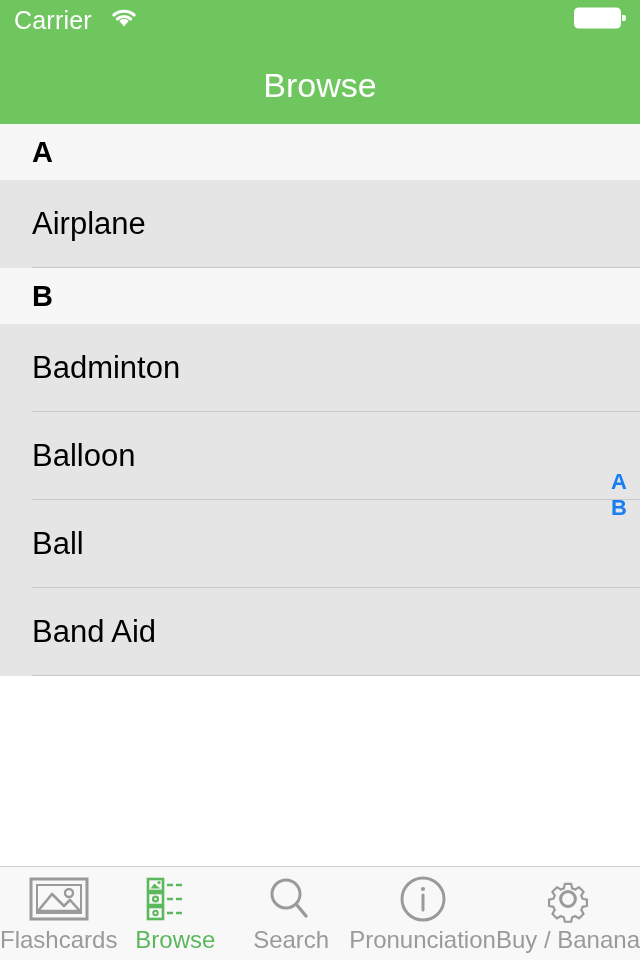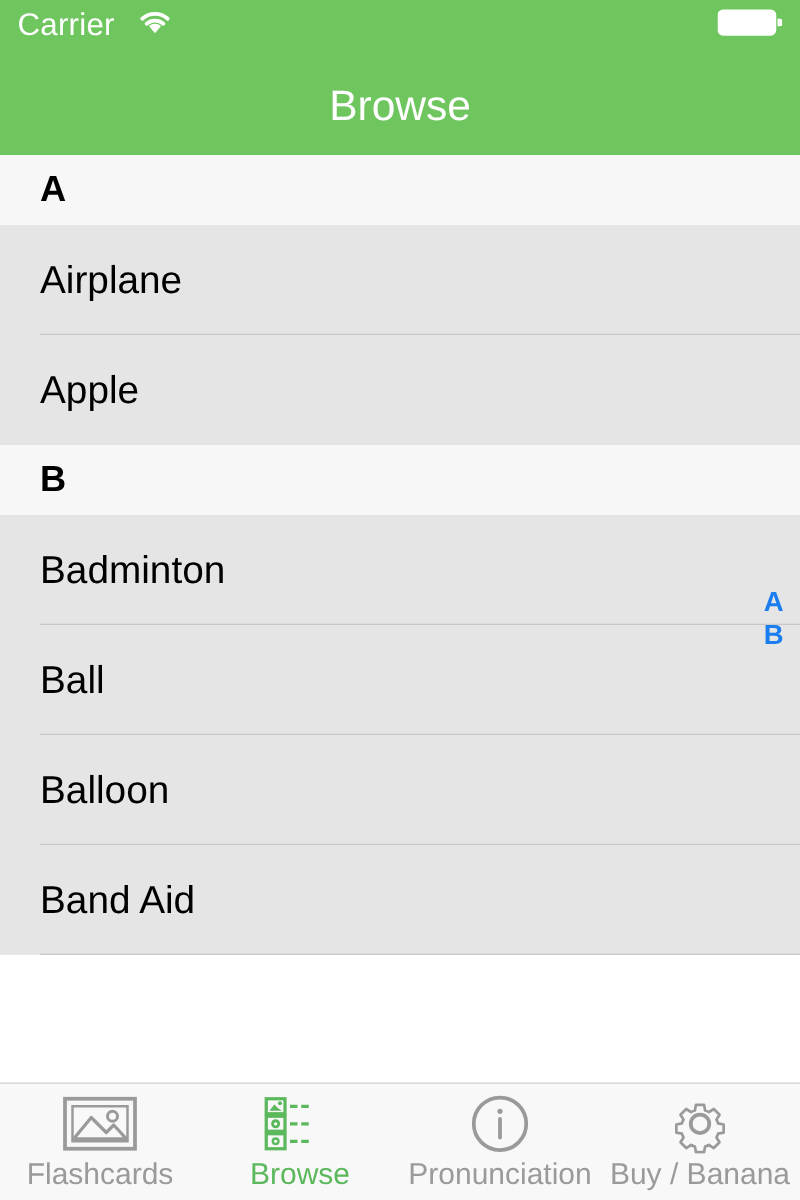--- a/index.html
+++ b/index.html
@@ -162,26 +162,25 @@
         <rect x="3.5" y="5" width="40" height="14" rx="2" ry="2" fill="#ffffff"></rect>
         <path d="M48 9 h2.2 a1.6 1.6 0 0 1 1.6 1.6 v2.8 a1.6 1.6 0 0 1 -1.6 1.6 H48 Z" fill="#ffffff"></path>
       </svg>
     </span>
   </div>
 
   <div id="list-scroll">
 
     <div class="section-header">A</div>
     <div class="list-row">Airplane</div>
-    <div class="list-row no-sep">Apple</div>
 
     <div class="section-header">B</div>
     <div class="list-row">Badminton</div>
+    <div class="list-row">Balloon</div>
     <div class="list-row">Ball</div>
-    <div class="list-row">Balloon</div>
     <div class="list-row">Band Aid</div>
 
   </div>
 
   <div id="section-index">
     <div class="index-letter">A</div>
     <div class="index-letter">B</div>
   </div>
 
   <div id="tab-bar">
@@ -215,20 +214,29 @@
             <rect x="4" y="32" width="15" height="12" stroke-width="2.6"></rect>
             <circle cx="11.5" cy="38" r="3.2" fill="#5cb85c" stroke="none"></circle>
             <circle cx="11.5" cy="38" r="1.2" fill="#ffffff" stroke="none"></circle>
             <path d="M23 38 h6 M32 38 h6" stroke-width="2.6" stroke-linecap="butt"></path>
           </g>
         </svg>
       </div>
       <div class="tab-label">Browse</div>
     </div>
 
+    <div class="tab-item">
+      <div class="tab-icon-box">
+        <svg width="56" height="48" viewBox="0 0 56 48">
+          <circle cx="23" cy="19" r="14" fill="none" stroke="#9a9a9a" stroke-width="3"></circle>
+          <line x1="33" y1="29" x2="43" y2="41" stroke="#9a9a9a" stroke-width="3.4" stroke-linecap="round"></line>
+        </svg>
+      </div>
+      <div class="tab-label">Search</div>
+    </div>
 
     <div class="tab-item">
       <div class="tab-icon-box">
         <svg width="52" height="48" viewBox="0 0 52 48">
           <circle cx="26" cy="24" r="21" fill="none" stroke="#9a9a9a" stroke-width="3"></circle>
           <circle cx="26" cy="14" r="2.1" fill="#9a9a9a"></circle>
           <line x1="26" y1="20" x2="26" y2="35" stroke="#9a9a9a" stroke-width="3" stroke-linecap="round"></line>
         </svg>
       </div>
       <div class="tab-label">Pronunciation</div>

